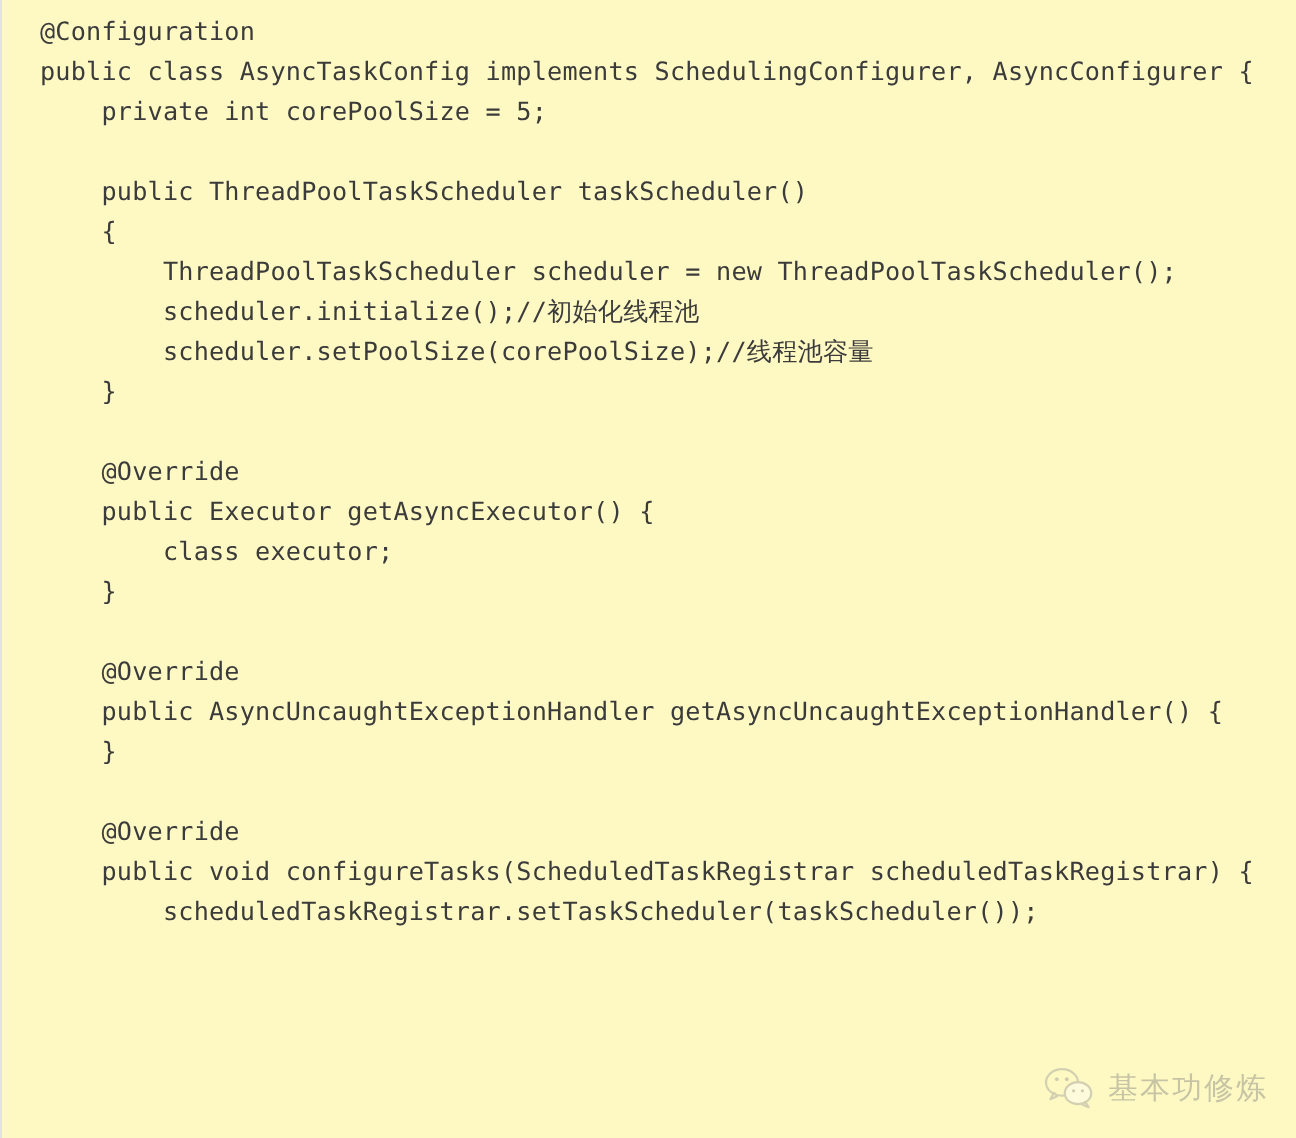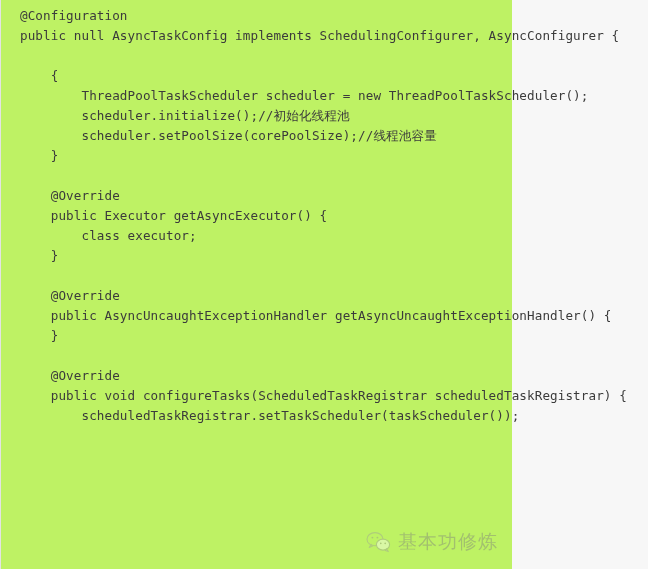--- a/index.html
+++ b/index.html
@@ -9,23 +9,23 @@
   body {
     width: 648px;
     height: 569px;
     background: #f7f7f7;
     font-family: "DejaVu Sans Mono", "Liberation Mono", monospace;
     overflow: hidden;
   }
   .code-card {
     position: relative;
     box-sizing: border-box;
-    width: 512px;
+    width: 648px;
     height: 569px;
-    background: #bef264;
+    background: #fef9c3;
     border-left: 1px solid #e3e3e3;
     padding: 6px 0 0 0;
   }
   .code-block {
     margin: 0;
     padding: 0;
     list-style: none;
     counter-reset: none;
   }
   .code-line {
@@ -52,35 +52,37 @@
     opacity: 0.42;
     pointer-events: none;
   }
   .watermark-icon {
     display: block;
     width: 26px;
     height: 22px;
   }
   .watermark-text {
     font-family: Liberation Serif, serif;
-    font-size: 19px;
+    font-size: 15px;
     color: #7d7d7d;
     letter-spacing: 1px;
     white-space: nowrap;
   }
 </style>
 </head>
 <body>
 
 <div class="code-card">
 
   <div class="code-block">
       <span class="code-line">@Configuration</span>
-      <span class="code-line">public null AsyncTaskConfig implements SchedulingConfigurer, AsyncConfigurer {</span>
+      <span class="code-line">public class AsyncTaskConfig implements SchedulingConfigurer, AsyncConfigurer {</span>
+      <span class="code-line">    private int corePoolSize = 5;</span>
       <span class="code-line blank">&nbsp;</span>
+      <span class="code-line">    public ThreadPoolTaskScheduler taskScheduler()</span>
       <span class="code-line">    {</span>
       <span class="code-line">        ThreadPoolTaskScheduler scheduler = new ThreadPoolTaskScheduler();</span>
       <span class="code-line">        scheduler.initialize();//初始化线程池</span>
       <span class="code-line">        scheduler.setPoolSize(corePoolSize);//线程池容量</span>
       <span class="code-line">    }</span>
       <span class="code-line blank">&nbsp;</span>
       <span class="code-line">    @Override</span>
       <span class="code-line">    public Executor getAsyncExecutor() {</span>
       <span class="code-line">        class executor;</span>
       <span class="code-line">    }</span>

